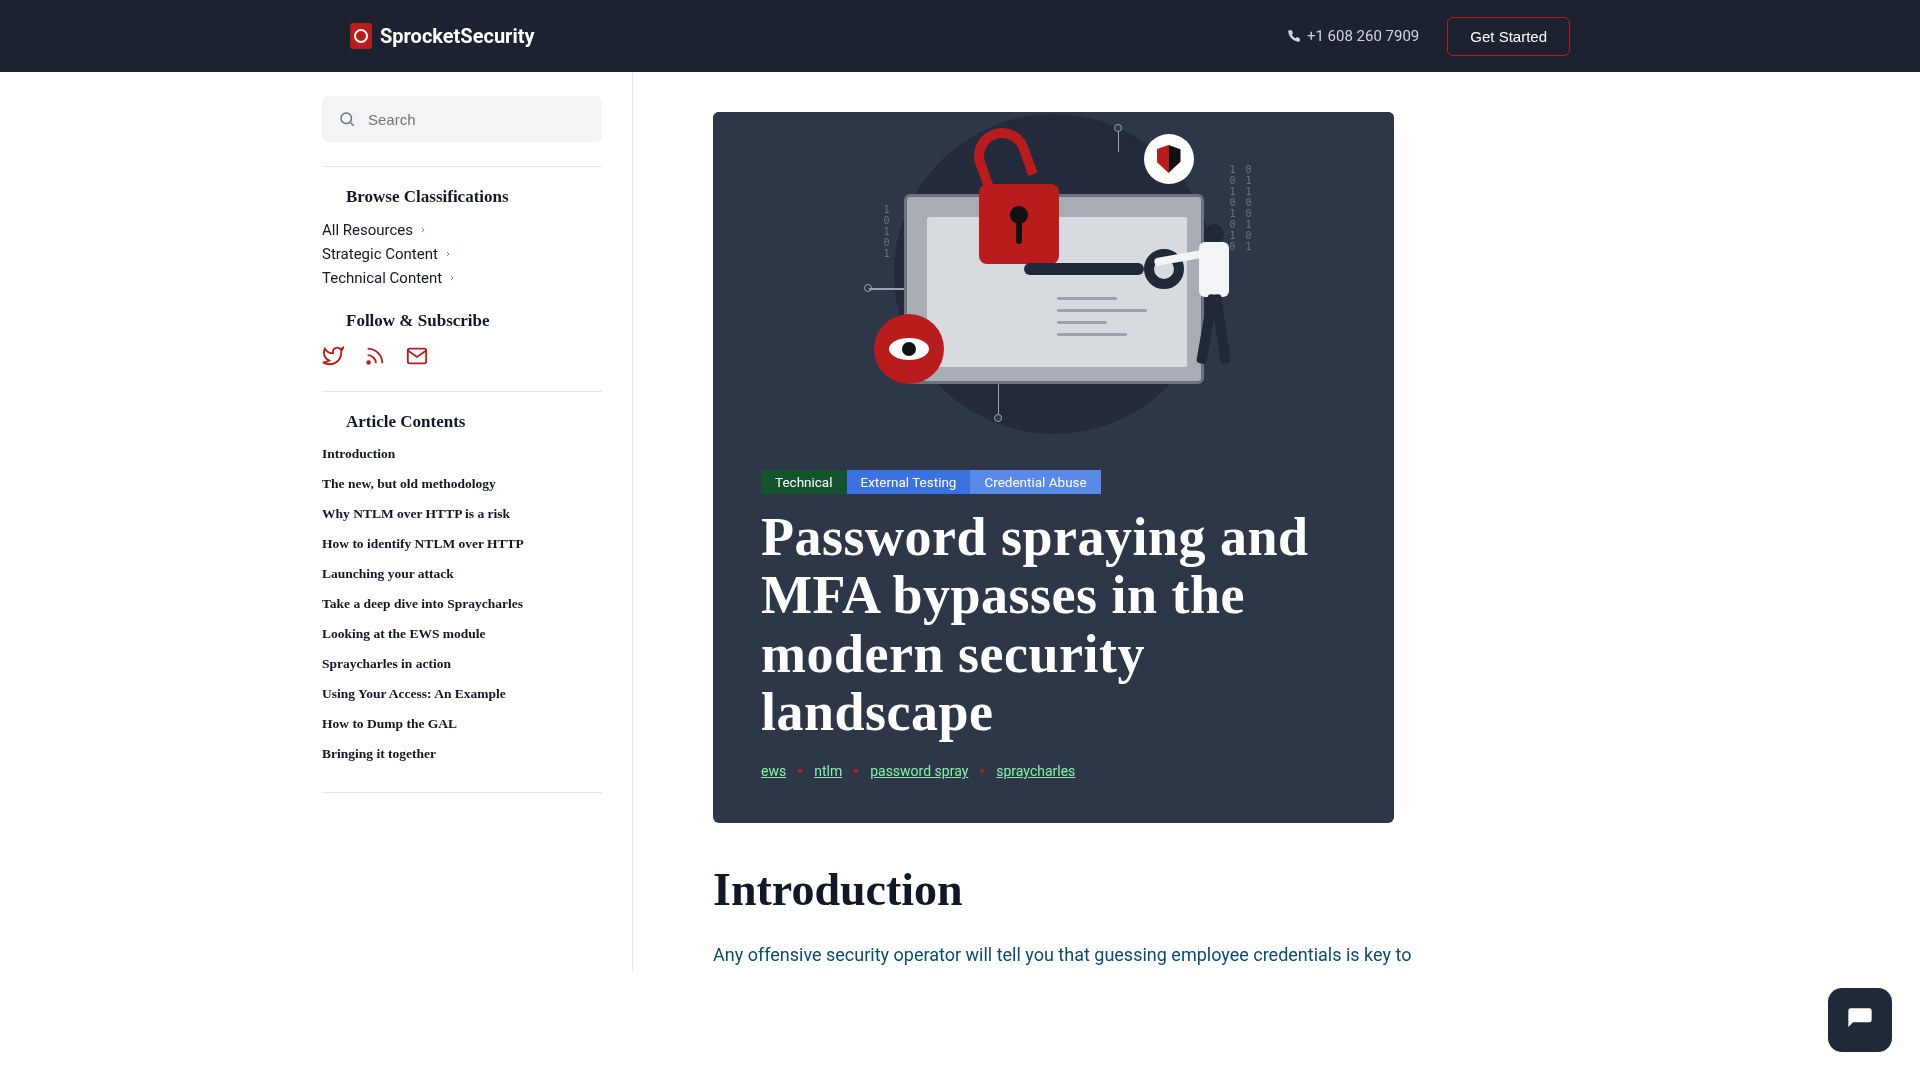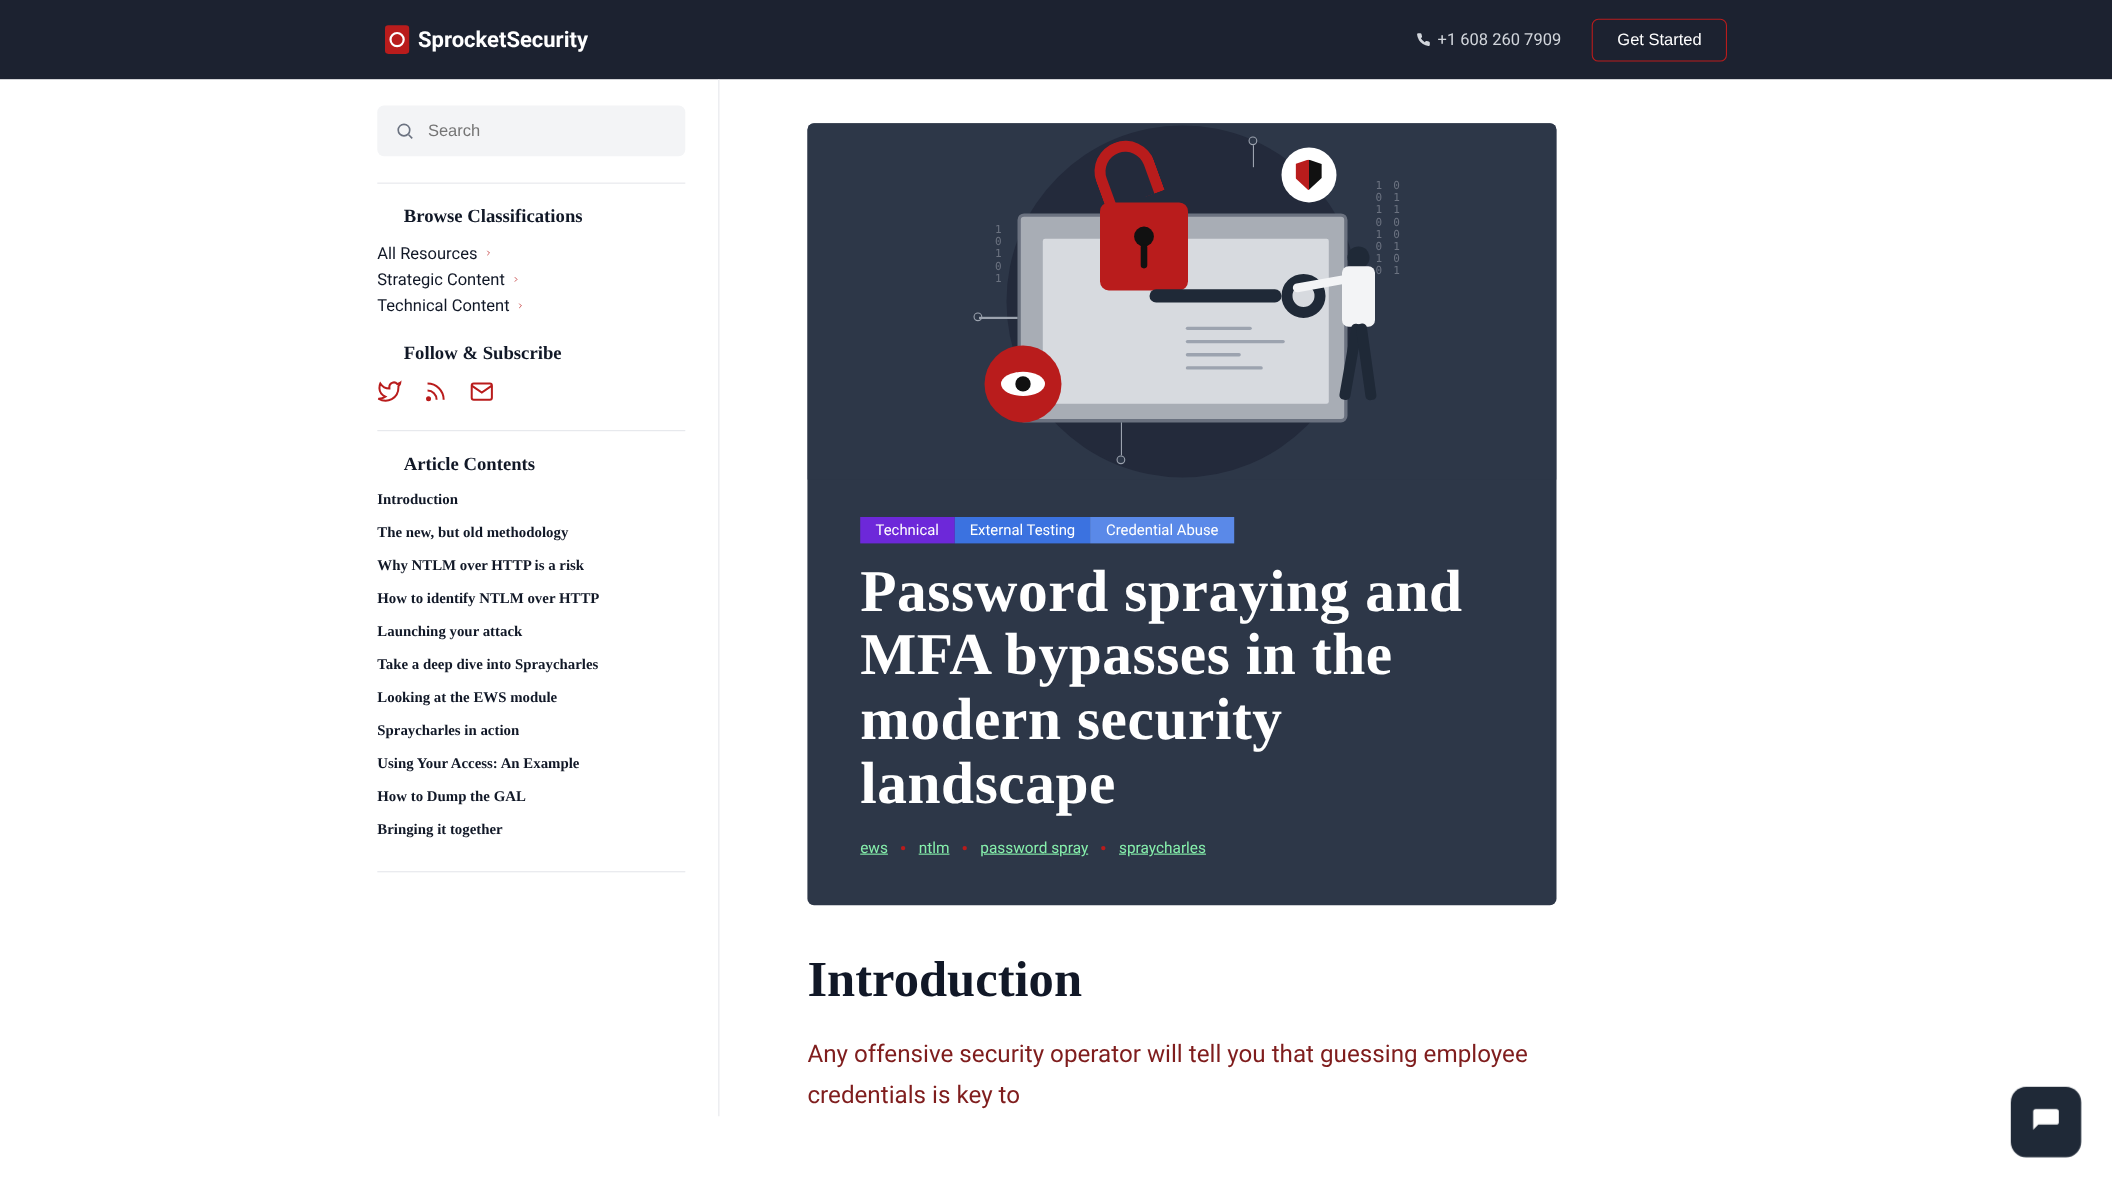--- a/index.html
+++ b/index.html
@@ -10,21 +10,21 @@
 .header-inner { width: 1260px; margin: 0 auto; display: flex; align-items: center; justify-content: space-between; padding: 0 20px; }
 .logo { display: flex; align-items: center; gap: 8px; color: #fff; font-weight: 700; font-size: 20px; }
 .logo-badge { width: 22px; height: 26px; background: #b91c1c; border-radius: 3px; position: relative; display:flex; align-items:center; justify-content:center; }
 .logo-badge::before { content:""; width:10px; height:10px; border:2px solid #fff; border-radius:50%; display:block;}
 .header-right { display: flex; align-items: center; gap: 28px; }
 .phone { color: #d1d5db; font-size: 15px; display:flex; align-items:center; gap:6px;}
 .phone svg{width:14px;height:14px;fill:#d1d5db;}
 .get-started { border: 1.5px solid #b91c1c; color: #fff; padding: 10px 22px; border-radius: 6px; font-size: 15px; font-weight:500; cursor:pointer; background:transparent;}
 
 
-.page { display:flex;padding-left:21px; }
+.page { display:flex; }
 .sidebar { width: 633px; border-right:1px solid #e5e7eb; padding-left: 0; display:flex; justify-content:flex-end;}
 .sidebar-inner { width: 310px; padding: 24px 30px 40px 0; }
 .main { flex:1; padding: 0; }
 .main-inner { width: 880px; padding: 40px 0 0 80px; }
 
 
 .search-box { background:#f3f4f6; border-radius:6px; display:flex; align-items:center; padding:0 16px; height:46px; margin-bottom:24px;}
 .search-box svg{width:18px;height:18px;stroke:#6b7280;fill:none;stroke-width:2;}
 .search-box input { border:none; background:transparent; outline:none; font-size:15px; margin-left:12px; flex:1; color:#374151;}
 
@@ -44,31 +44,31 @@
 
 
 .hero { background:#2d3748; border-radius:6px; overflow:hidden; width:681px;}
 .hero-img { background:#2d3748; height:324px; display:flex; align-items:center; justify-content:center; position:relative;}
 .hero-meta { padding: 34px 48px 44px;}
 .byline { color:#cbd5e0; font-size:14px; display:flex; align-items:center; gap:12px; margin-bottom:16px;}
 .byline a{color:#fff; text-decoration:underline;}
 .dot{width:4px;height:4px;background:#b91c1c;border-radius:50%;display:inline-block;}
 .cats { display:flex; gap:0; margin-bottom:14px;}
 .cats span{ color:#fff; font-size:13.5px; padding:4px 14px;}
-.cat-0{background:#6d28d9;}
+.cat-0{background:#14532d;}
 .cat-1{background:#3b72e0;}
 .cat-2{background:#5a89e8;}
 .hero h1{ font-family: Georgia, serif; font-size:54px; line-height:1.08; color:#fff; font-weight:600; margin-bottom:22px; letter-spacing:0.5px;}
 .tags { display:flex; align-items:center; gap:12px; font-size:14px;}
 .tags a{color:#86efac; text-decoration:underline;}
 
 
 .article-body { width:760px; padding-top:40px;}
 .article-body h2 { font-family: Georgia, serif; font-size:46px; font-weight:700; margin-bottom:24px;}
-.article-body p { font-size:22px; color:#7f1d1d; line-height:1.7;}
+.article-body p { font-size:18px; color:#0c4a6e; line-height:1.7;}
 
 
 .chat-fab { position:fixed; bottom:28px; right:28px; width:64px; height:64px; background:#1f2937; border-radius:14px; display:flex; align-items:center; justify-content:center; cursor:pointer;}
 .chat-fab svg{width:28px;height:28px;fill:#fff;}
 
 
 .illus { position:relative; width:360px; height:320px;}
 .big-circle{position:absolute; width:320px; height:320px; background:#232a3b; border-radius:50%; left:20px; top:0;}
 .screen{position:absolute; width:300px; height:190px; background:#a8adb5; border:3px solid #6b7280; border-radius:6px; left:30px; top:80px;}
 .screen-inner{position:absolute; width:260px; height:150px; background:#d7dadf; left:20px; top:20px; border-radius:2px;}

